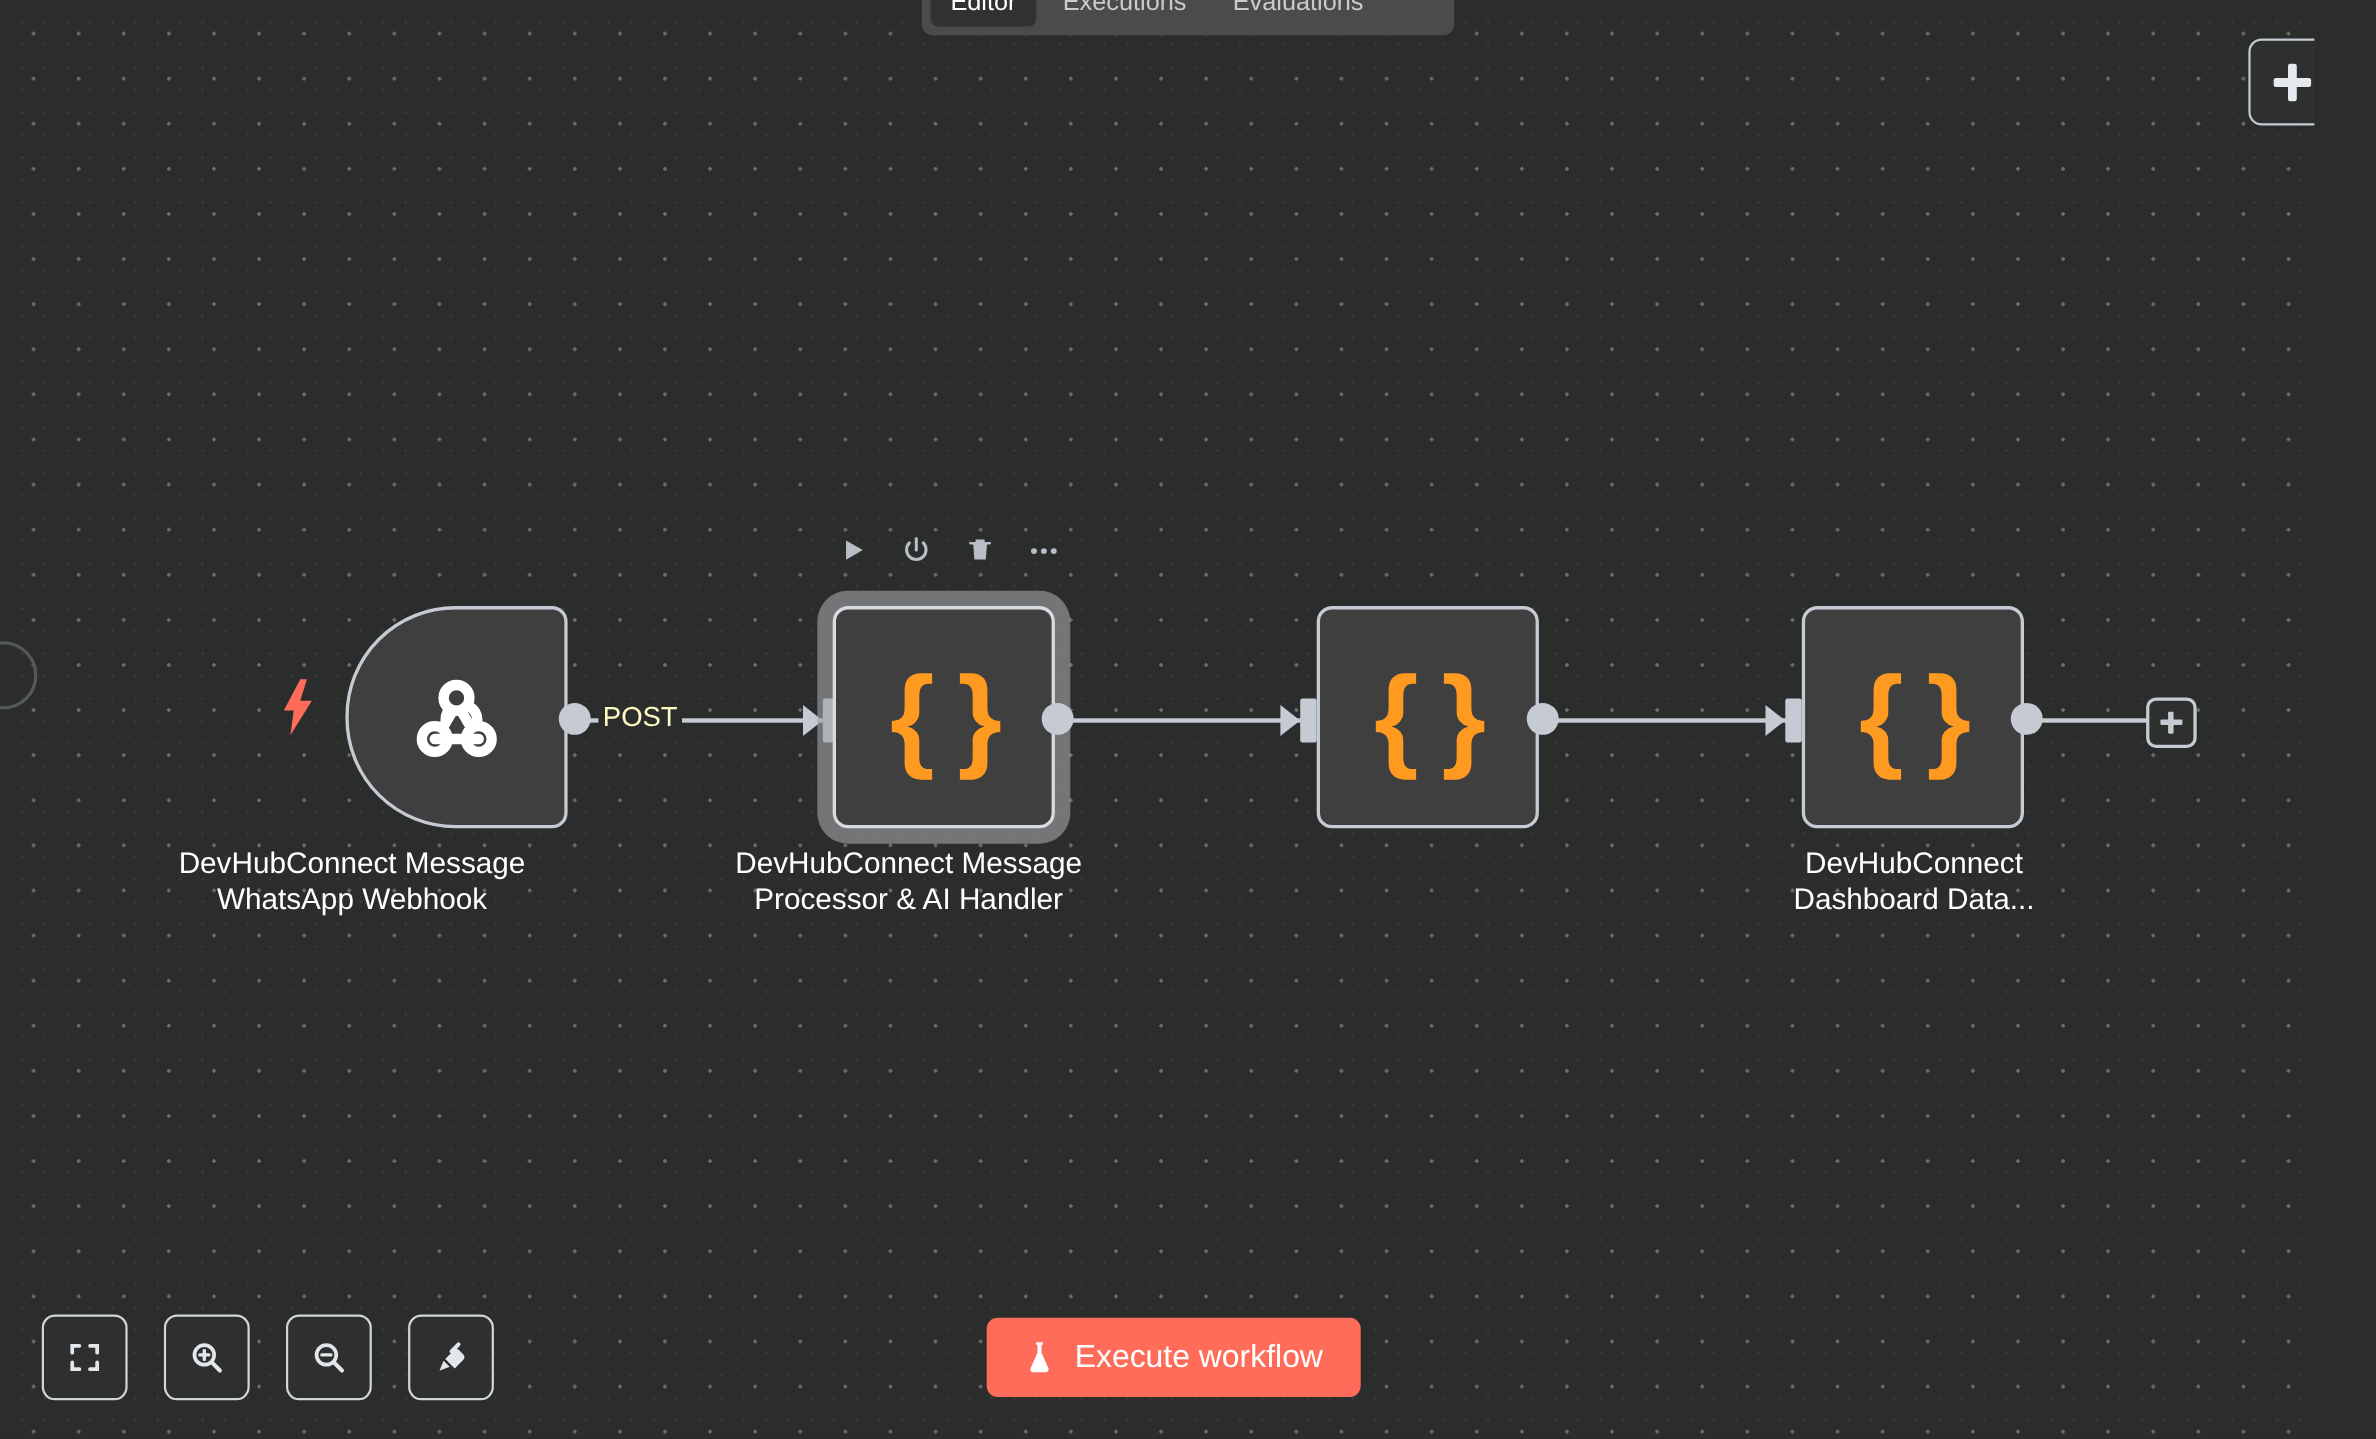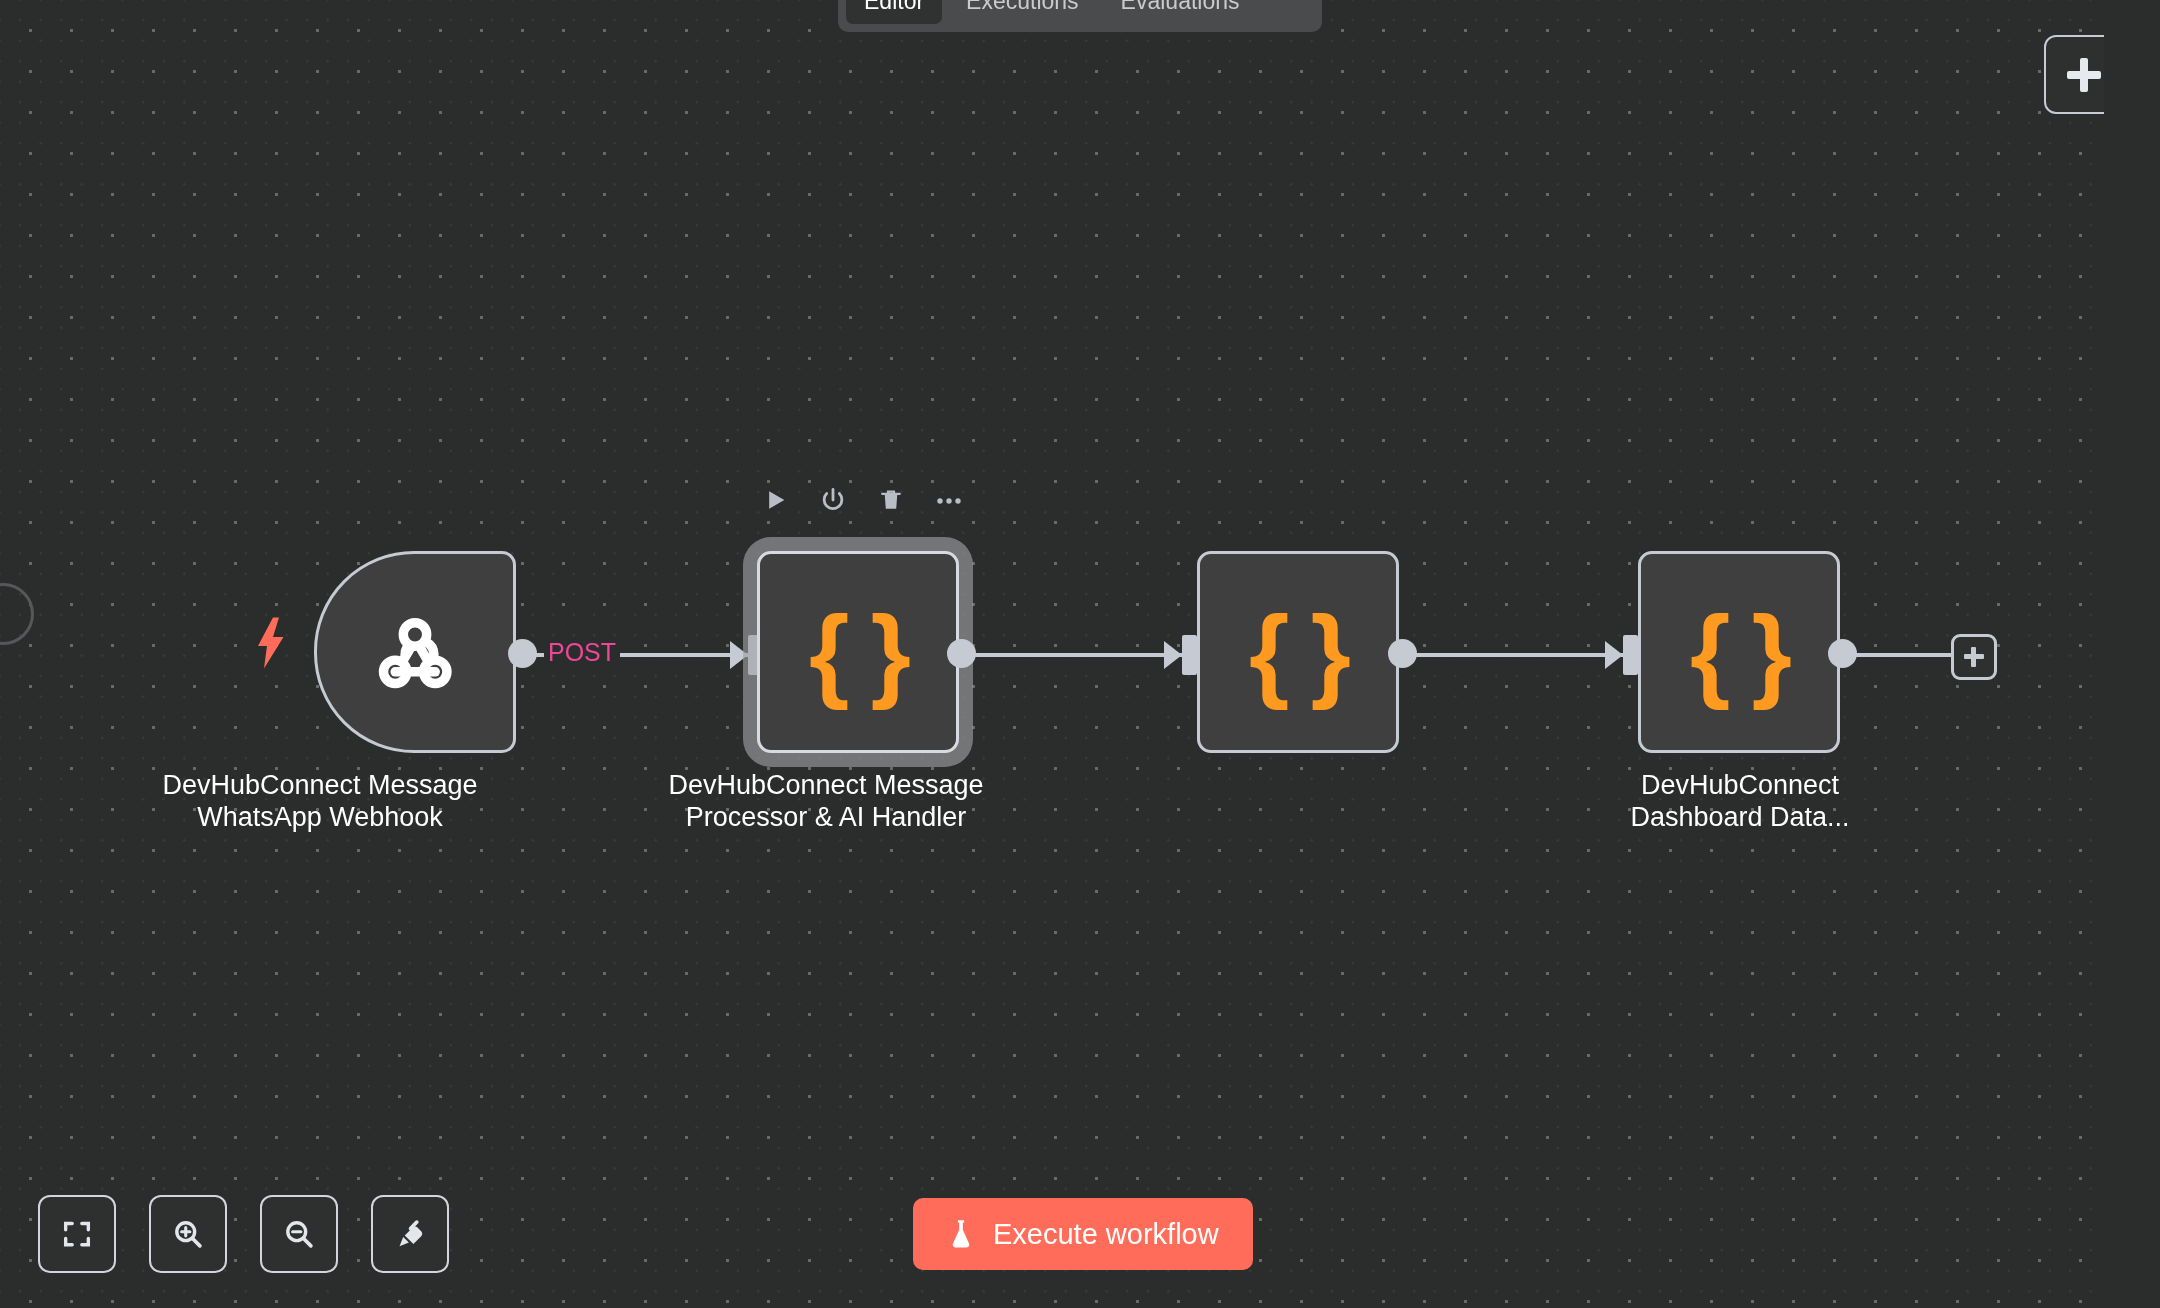--- a/index.html
+++ b/index.html
@@ -175,21 +175,21 @@
   }
   .in-arrow {
     position: absolute;
     width: 0; height: 0;
     border-top: 14px solid transparent;
     border-bottom: 14px solid transparent;
     border-left: 18px solid #c5cad3;
   }
   .post-label {
     position: absolute;
-    color: #ec4899;
+    color: #fef9c3;
     font-size: 25px;
     background: #2b2c2c;
     padding: 0 4px;
     user-select: none;
   }
   .add-node-end {
     position: absolute;
     width: 40px;
     height: 40px;
     border: 3px solid #c5cad3;
@@ -257,21 +257,20 @@
     background: #ff6d5a;
     border: none;
     border-radius: 10px;
     color: #ffffff;
     font-size: 29px;
     font-family: "Liberation Sans", sans-serif;
     display: flex;
     align-items: center;
     gap: 18px;
     cursor: pointer;
-    margin-left: 16px;
   }
 </style>
 </head>
 <body>
 
 <div id="canvas">
 
   <div class="tabbar">
     <div class="tab active">Editor</div>
     <div class="tab">Executions</div>

